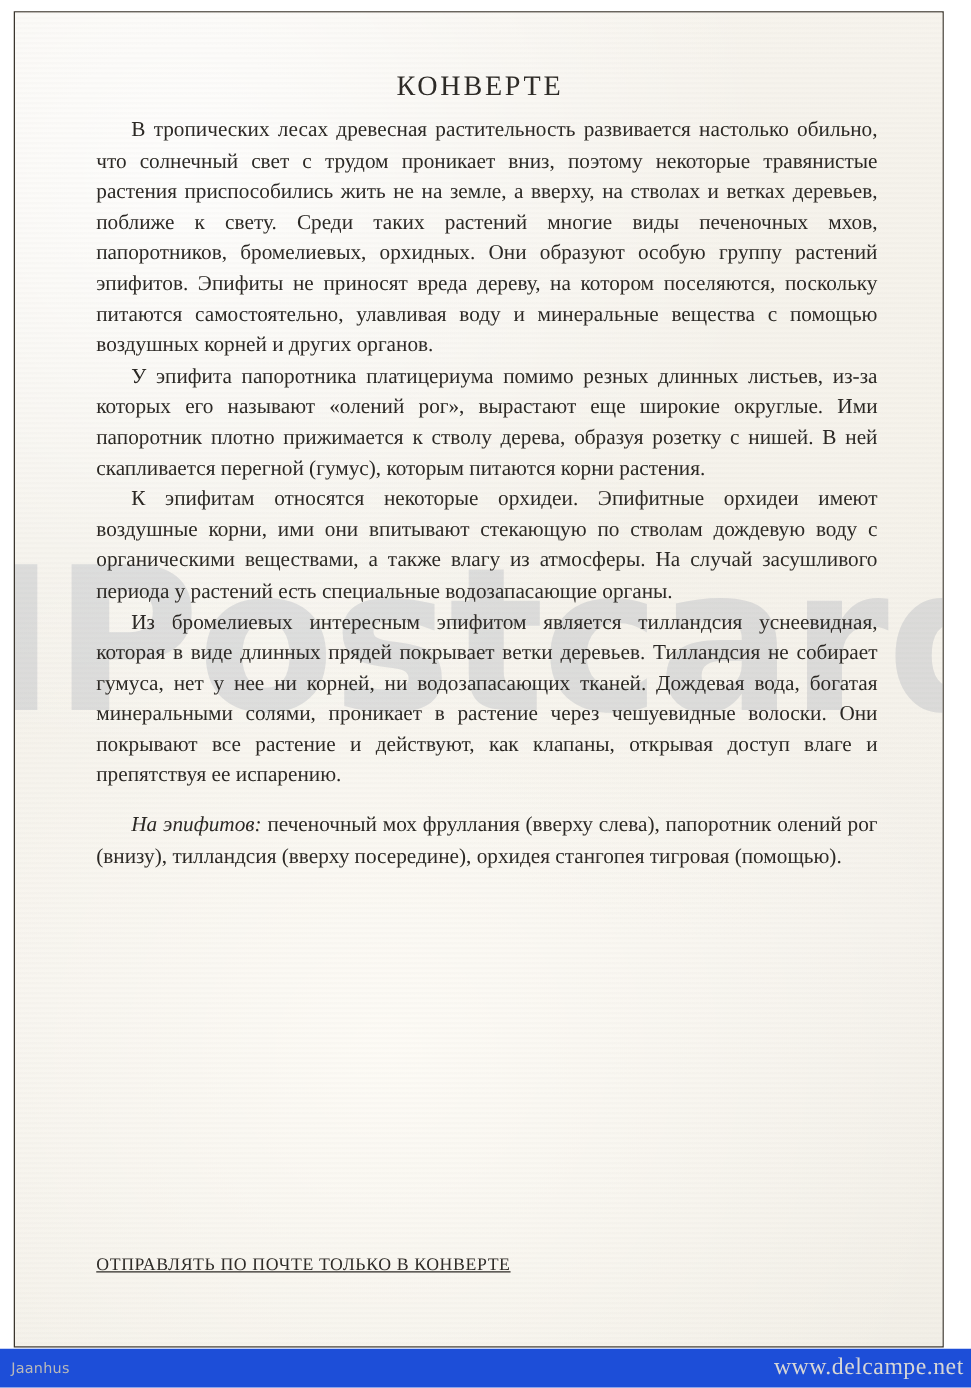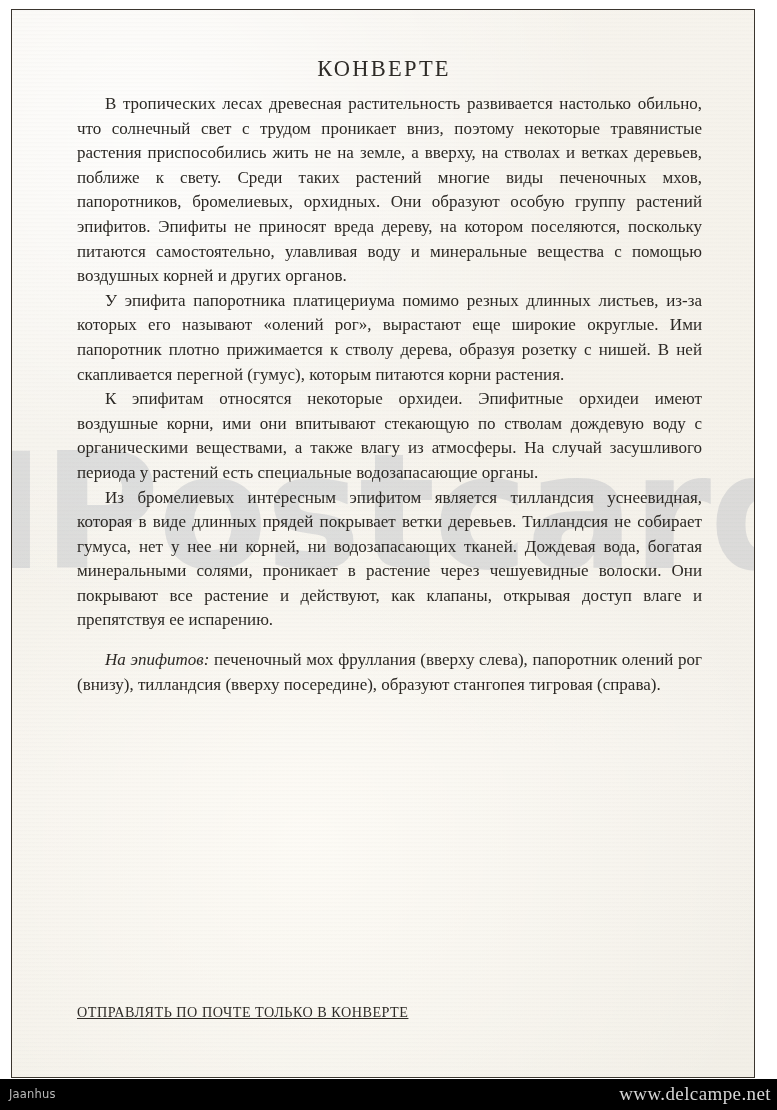--- a/index.html
+++ b/index.html
@@ -164,21 +164,21 @@
     text-decoration: underline;
   }
 
   
   #bottom-bar {
     position: absolute;
     left: 0;
     top: 1079px;
     width: 777px;
     height: 31px;
-    background: #000000;
+    background: #1d4ed8;
     z-index: 10;
   }
   #uploader-name {
     position: absolute;
     left: 9px;
     top: 8px;
     font-family: "DejaVu Sans", "Liberation Sans", sans-serif;
     font-size: 11.5px;
     color: #b9b9b9;
     letter-spacing: 0.2px;
@@ -207,21 +207,21 @@
 
     <div id="card-inner">
 
       <div id="card-title">КОНВЕРТЕ</div>
 
       <div id="body-text">
         <p>В тропических лесах древесная растительность развивается настолько обильно, что солнечный свет с трудом проникает вниз, поэтому некоторые травянистые растения приспособились жить не на земле, а вверху, на стволах и ветках деревьев, поближе к свету. Среди таких растений многие виды печеночных мхов, папоротников, бромелиевых, орхидных. Они образуют особую группу растений эпифитов. Эпифиты не приносят вреда дереву, на котором поселяются, поскольку питаются самостоятельно, улавливая воду и минеральные вещества с помощью воздушных корней и других органов.</p>
         <p>У эпифита папоротника платицериума помимо резных длинных листьев, из-за которых его называют «олений рог», вырастают еще широкие округлые. Ими папоротник плотно прижимается к стволу дерева, образуя розетку с нишей. В ней скапливается перегной (гумус), которым питаются корни растения.</p>
         <p>К эпифитам относятся некоторые орхидеи. Эпифитные орхидеи имеют воздушные корни, ими они впитывают стекающую по стволам дождевую воду с органическими веществами, а также влагу из атмосферы. На случай засушливого периода у растений есть специальные водозапасающие органы.</p>
         <p>Из бромелиевых интересным эпифитом является тилландсия уснеевидная, которая в виде длинных прядей покрывает ветки деревьев. Тилландсия не собирает гумуса, нет у нее ни корней, ни водозапасающих тканей. Дождевая вода, богатая минеральными солями, проникает в растение через чешуевидные волоски. Они покрывают все растение и действуют, как клапаны, открывая доступ влаге и препятствуя ее испарению.</p>
-        <p class="caption-para"><span class="caption-lead">На эпифитов:</span><span> печеночный мох фруллания (вверху слева), папоротник олений рог (внизу), тилландсия (вверху посередине), образуют стангопея тигровая (справа).</span></p>
+        <p class="caption-para"><span class="caption-lead">На эпифитов:</span><span> печеночный мох фруллания (вверху слева), папоротник олений рог (внизу), тилландсия (вверху посередине), орхидея стангопея тигровая (помощью).</span></p>
       </div>
 
 
       <div id="mail-notice">ОТПРАВЛЯТЬ ПО ПОЧТЕ ТОЛЬКО В КОНВЕРТЕ</div>
 
     </div>
   </div>
 
   <div id="bottom-bar">
     <span id="uploader-name">Jaanhus</span>

